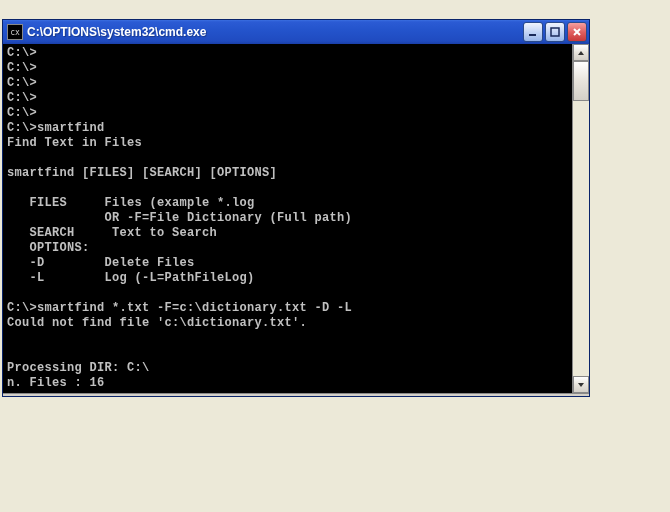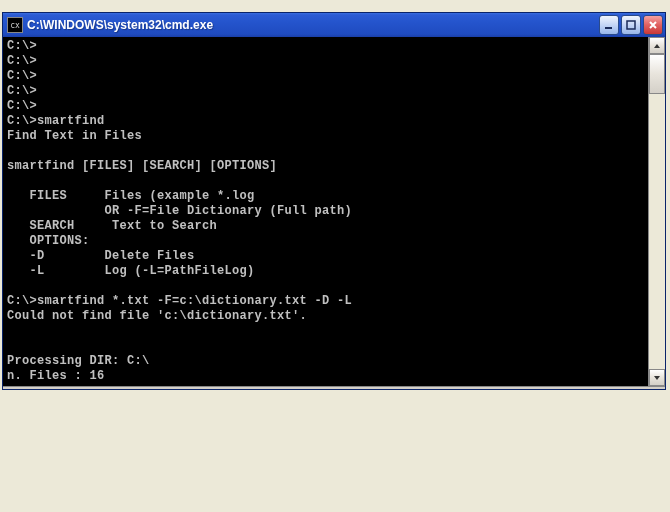--- a/index.html
+++ b/index.html
@@ -6,22 +6,22 @@
     body {
       background: #ece9d8;
       font-family: "Tahoma", sans-serif;
       width: 670px;
       height: 512px;
       overflow: hidden;
     }
     .window {
       position: absolute;
       left: 2px;
-      top: 12px;
-      width: 664px;
+      top: 19px;
+      width: 588px;
       border: 1px solid #0a246a;
       background: #000;
     }
     .titlebar {
       height: 24px;
       background: linear-gradient(to bottom, #3a6ee0 0%, #2b5bd4 8%, #2454cc 40%, #1f4bc0 88%, #1a3fa8 100%);
       display: flex;
       align-items: center;
       padding: 0 2px 0 4px;
       position: relative;
@@ -124,21 +124,21 @@
       background: #d4d0c8;
       border-top: 1px solid #888;
     }
   </style>
 </head>
 <body>
 
 <div class="window">
   <div class="titlebar">
     <div class="app-icon">cx</div>
-    <div class="title-text">C:\WINDOWS\system32\cmd.exe</div>
+    <div class="title-text">C:\OPTIONS\system32\cmd.exe</div>
     <div class="window-controls">
       <div class="ctrl-btn">
         <svg width="10" height="10" viewBox="0 0 10 10">
             <rect x="1" y="7" width="7" height="2" fill="#1a2a5a"></rect>
           </svg>
       </div>
       <div class="ctrl-btn">
         <svg width="10" height="10" viewBox="0 0 10 10">
             <rect x="1" y="1" width="8" height="8" fill="none" stroke="#1a2a5a" stroke-width="1.5"></rect>
           </svg>

